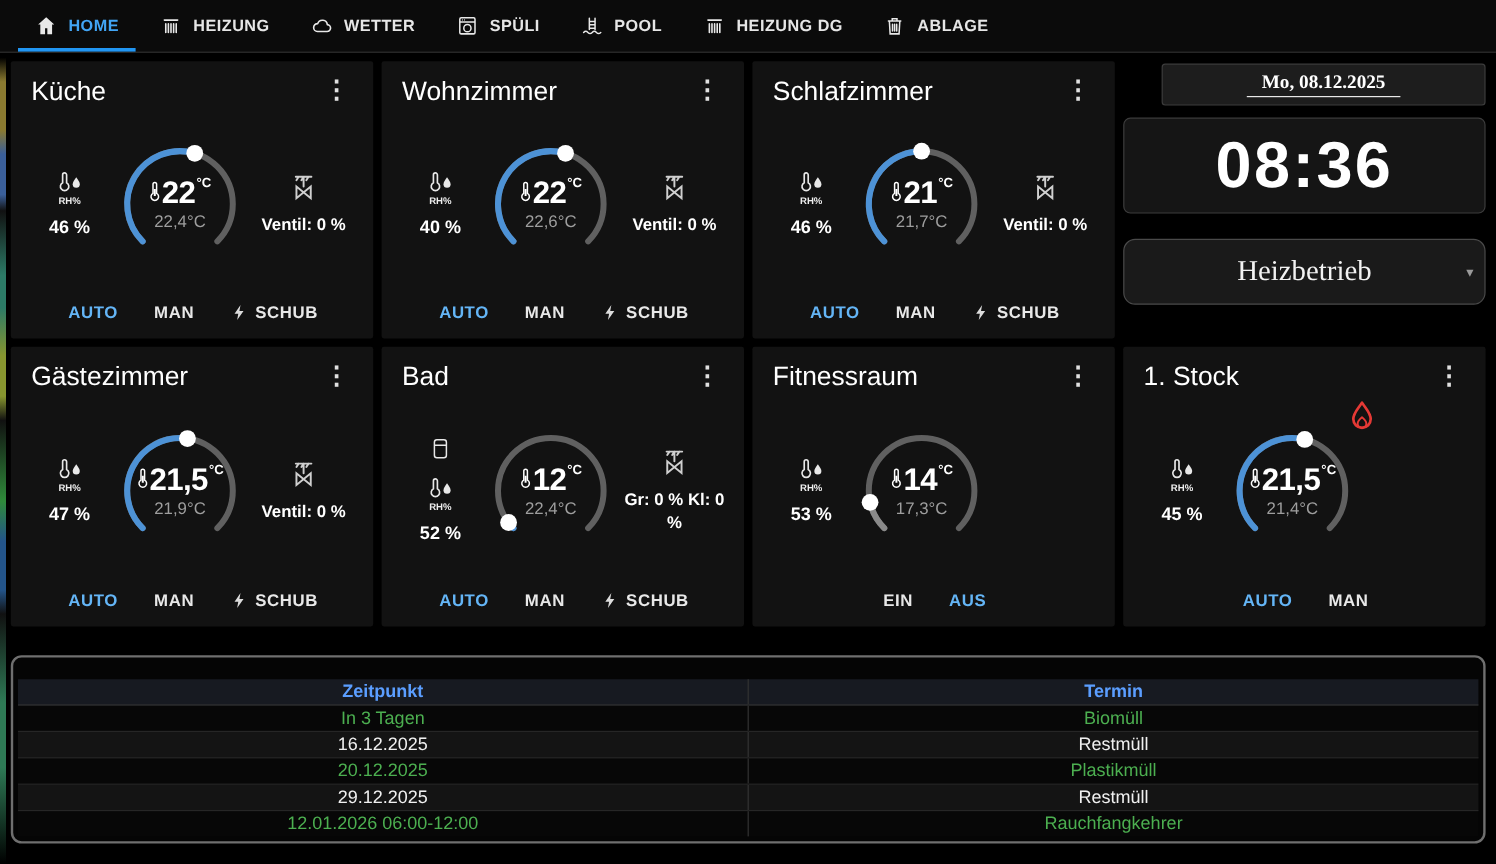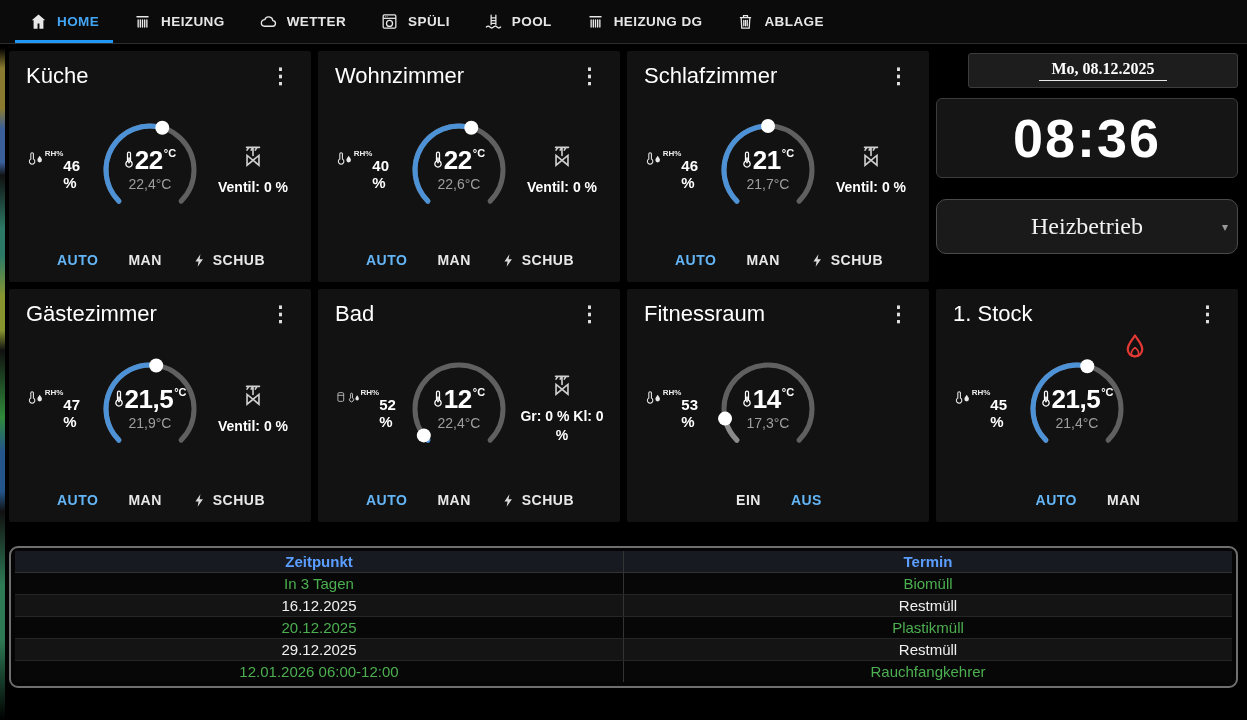--- a/index.html
+++ b/index.html
@@ -44,21 +44,21 @@
     background:#121212; border-radius:2px; padding:12px 15px 8px 17px;
     display:flex; flex-direction:column; min-width:0;
   }
   .card-head { display:flex; justify-content:space-between; align-items:flex-start; }
   .card-title { margin:0; font-size:22px; font-weight:400; color:#fff; }
   .kebab {
     color:#e0e0e0; font-size:21px; line-height:1; padding:2px 5px; cursor:pointer;
     font-weight:bold;
   }
   .card-body { flex:1; display:flex; align-items:center; justify-content:space-between; }
-  .hum-col { width:64px; display:flex; flex-direction:row; }
+  .hum-col { width:64px; display:flex; flex-direction:column; align-items:center; }
   .hum-col svg.rh { width:24px; height:21px; }
   .hum-col svg.towel { width:20px; height:20px; margin-bottom:12px; }
   .rh-cap { font-size:8px; font-weight:bold; color:#ededed; margin-top:1px; }
   .hum-val { font-size:15px; font-weight:bold; margin-top:9px; }
 
   .gauge-wrap { position:relative; width:118px; height:118px; flex:0 0 auto; cursor:pointer; }
   .gauge-wrap svg.ring { position:absolute; inset:0; }
   .gauge-center {
     position:absolute; inset:0; display:flex; flex-direction:column;
     align-items:center; justify-content:center;
@@ -107,21 +107,21 @@
     height:55px; display:flex; align-items:center; justify-content:center;
     font-family:"Liberation Serif", serif; font-size:24px; color:#f2f2f2;
     position:relative; cursor:pointer;
   }
   .mode-select .caret { position:absolute; right:9px; top:50%; transform:translateY(-50%);
     color:#9a9a9a; font-size:12px; font-family:"Liberation Sans",sans-serif; }
 
   
   .table-wrap {
     margin:24px 9px 0 9px; border:2px solid #6f6f6f; border-radius:9px;
-    background:#050505; padding:3px 4px 4px 4px;
+    background:#050505; padding:18px 4px 4px 4px;
   }
   table { width:100%; border-collapse:collapse; font-size:15px; table-layout:fixed; }
   th, td { text-align:center; padding:2px 0; }
   th {
     color:#5b9eff; font-weight:bold; background:#171a21;
     border-bottom:1px solid #333;
   }
   td { border-bottom:1px solid #262626; }
   th + th, td + td { border-left:1px solid #333; }
   tr.g { background:#070707; }

